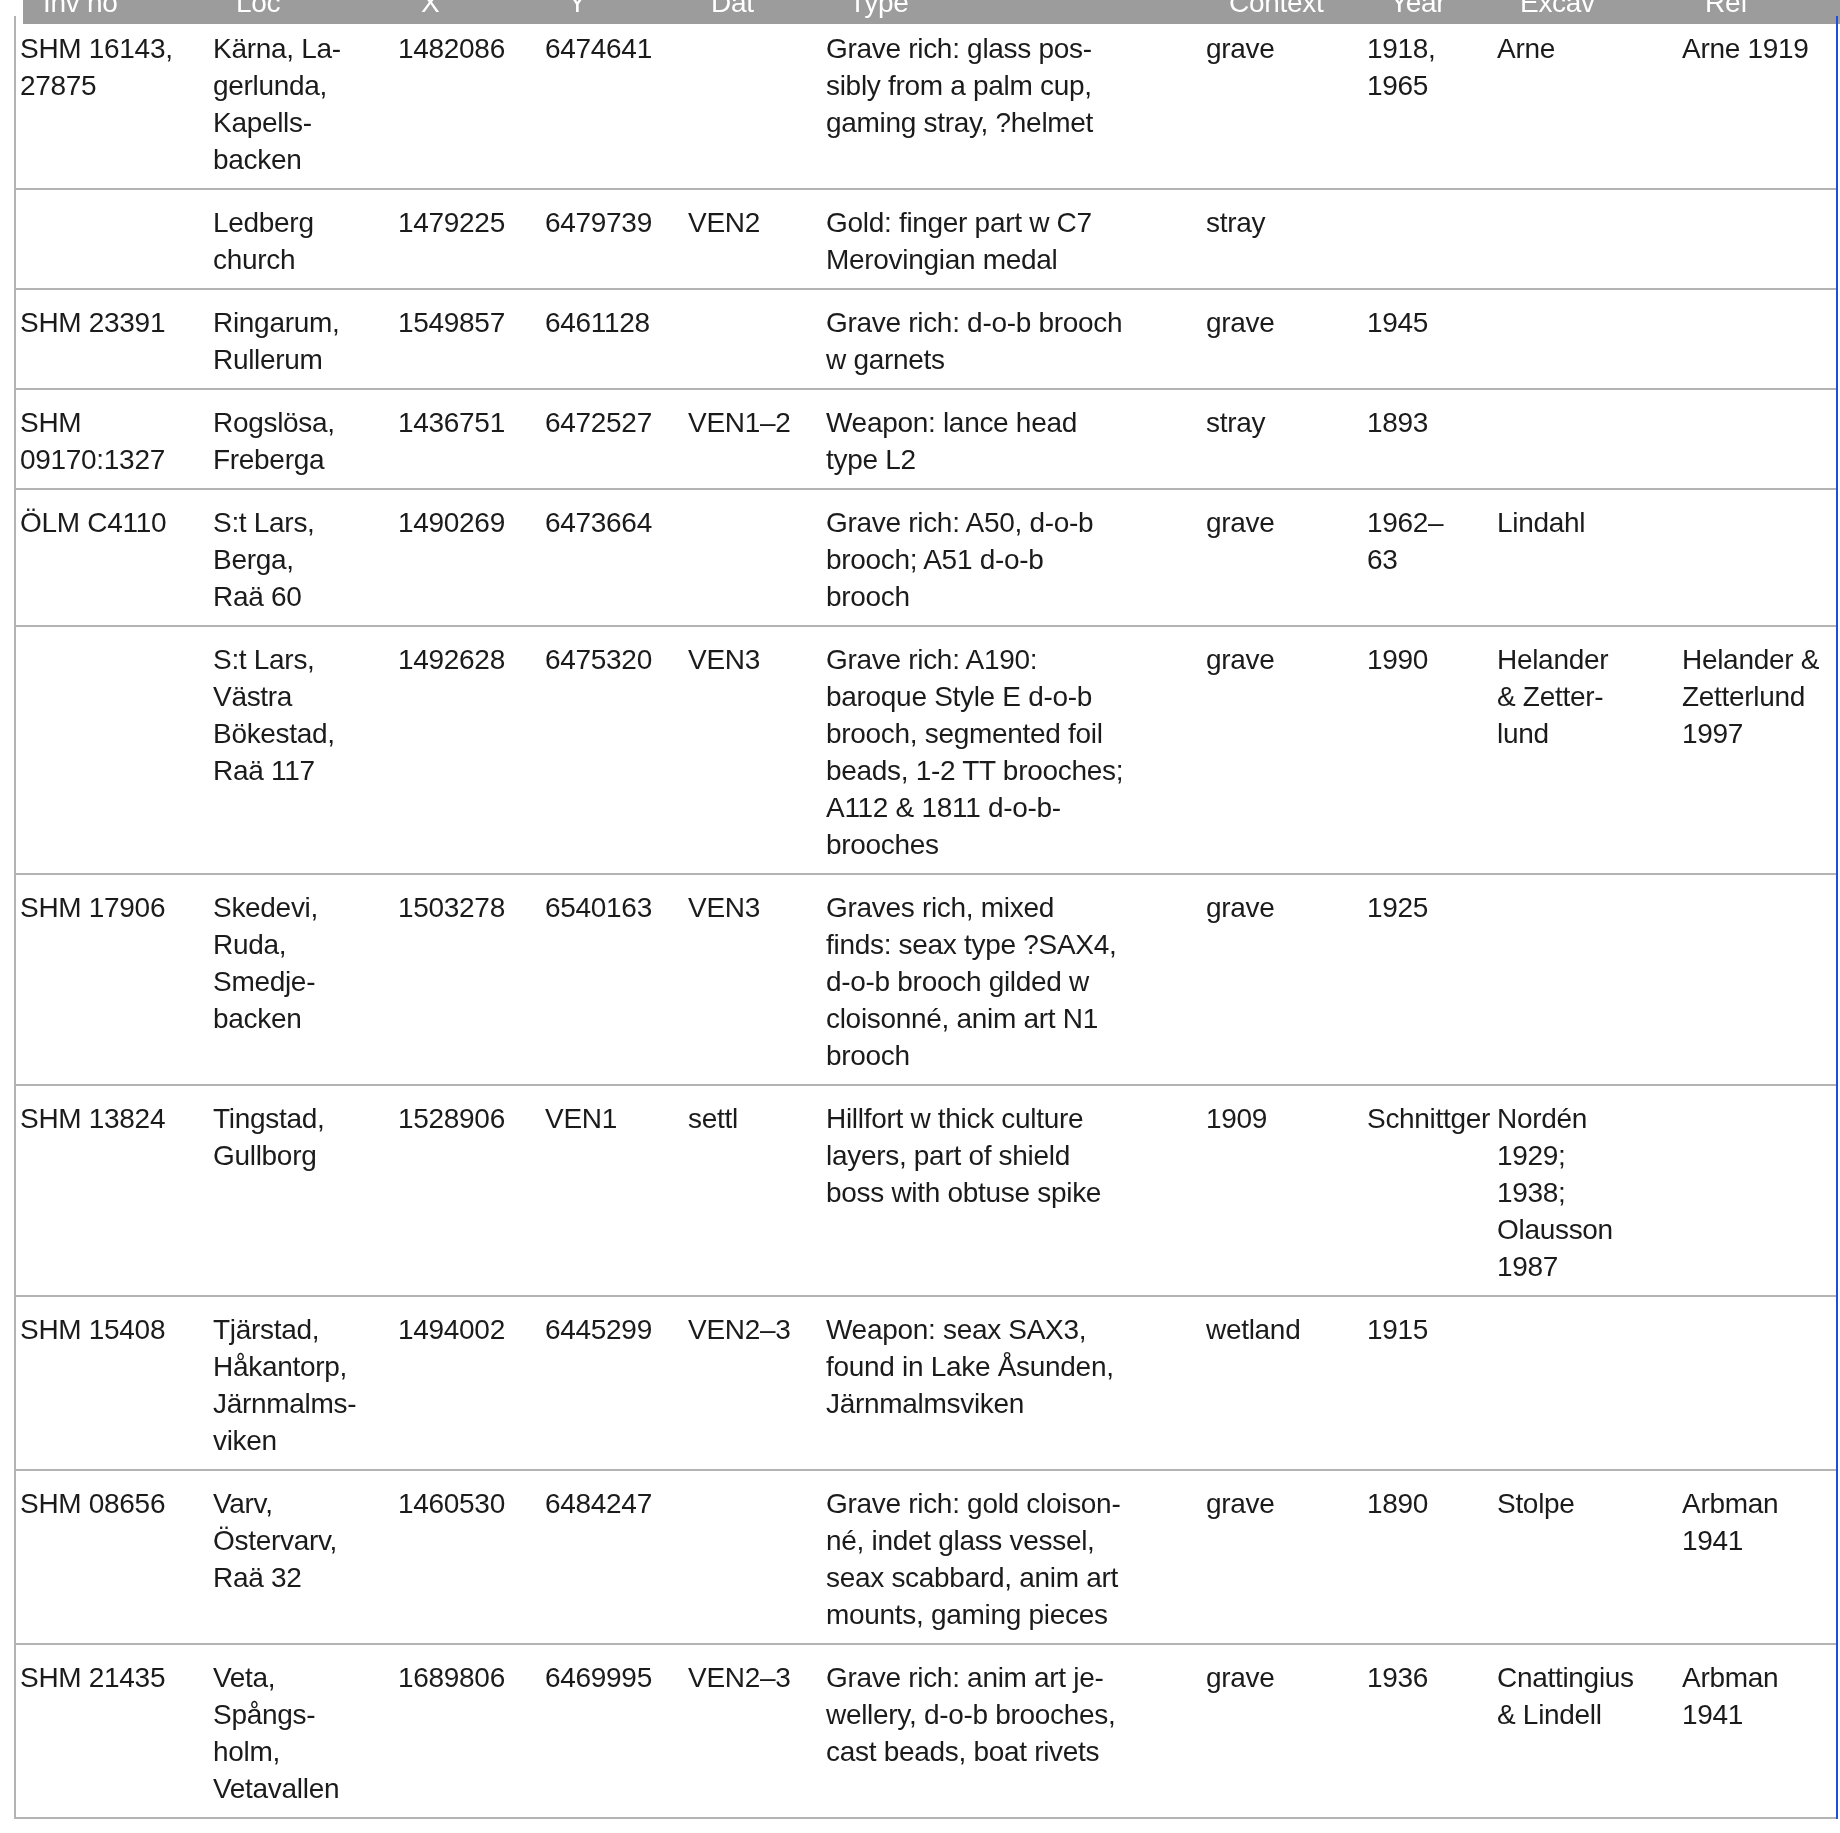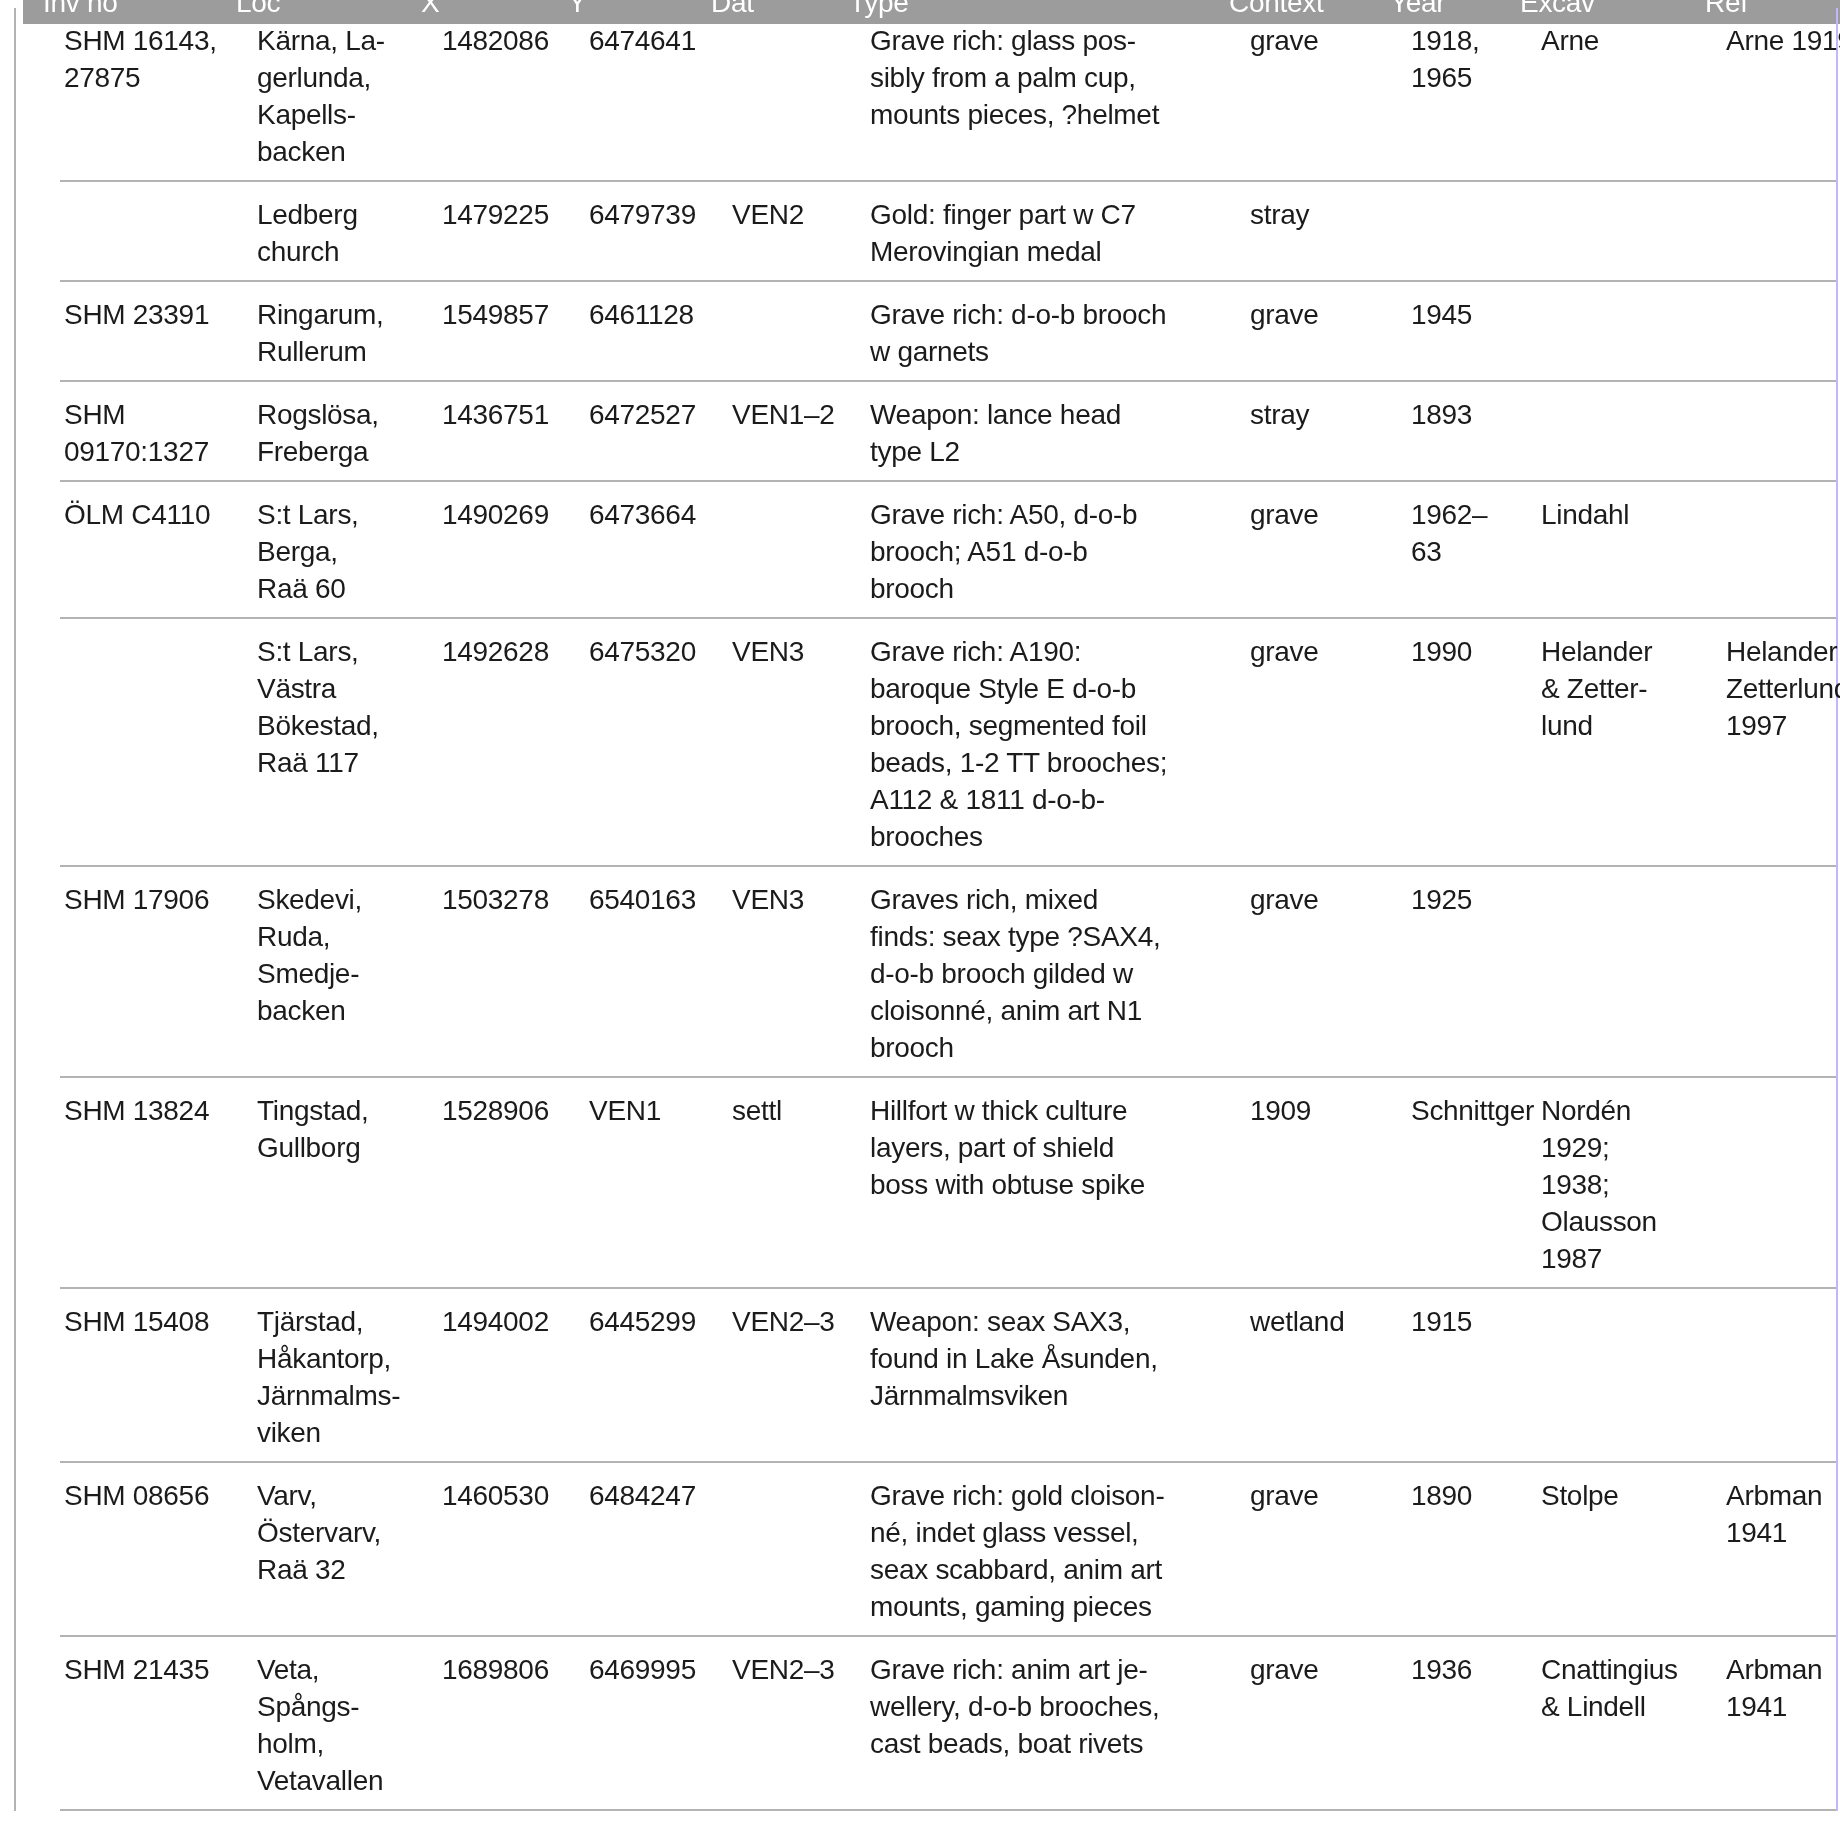--- a/index.html
+++ b/index.html
@@ -39,26 +39,25 @@
     color: #ffffff;
     font-size: 28px;
     line-height: 30px;
     margin-top: -12px;
     white-space: pre;
   }
   .hcell:first-child { padding-left: 4px; }
   
   .table-wrap {
     position: absolute;
-    top: 8px;
+    top: 16px;
     left: 14px;
     right: 2px;
     border-left: 2px solid #b3b3b3;
-    border-right: 2px solid #c4b5fd;
-    padding-left: 44px;
+    border-right: 2px solid #1d4ed8;
   }
   .row {
     border-bottom: 2px solid #b3b3b3;
   }
   .cell {
     white-space: pre;
     padding: 14px 10px 10px 0;
     overflow: visible;
   }
   .cell:first-child { padding-left: 4px; }
@@ -88,21 +87,21 @@
 27875</div>
         <div class="cell">Kärna, La-
 gerlunda,
 Kapells-
 backen</div>
         <div class="cell">1482086</div>
         <div class="cell">6474641</div>
         <div class="cell"></div>
         <div class="cell">Grave rich: glass pos-
 sibly from a palm cup,
-mounts pieces, ?helmet</div>
+gaming stray, ?helmet</div>
         <div class="cell">grave</div>
         <div class="cell">1918,
 1965</div>
         <div class="cell">Arne</div>
         <div class="cell">Arne 1919</div>
       </div>
       <div class="row grid">
         <div class="cell"></div>
         <div class="cell">Ledberg
 church</div>

